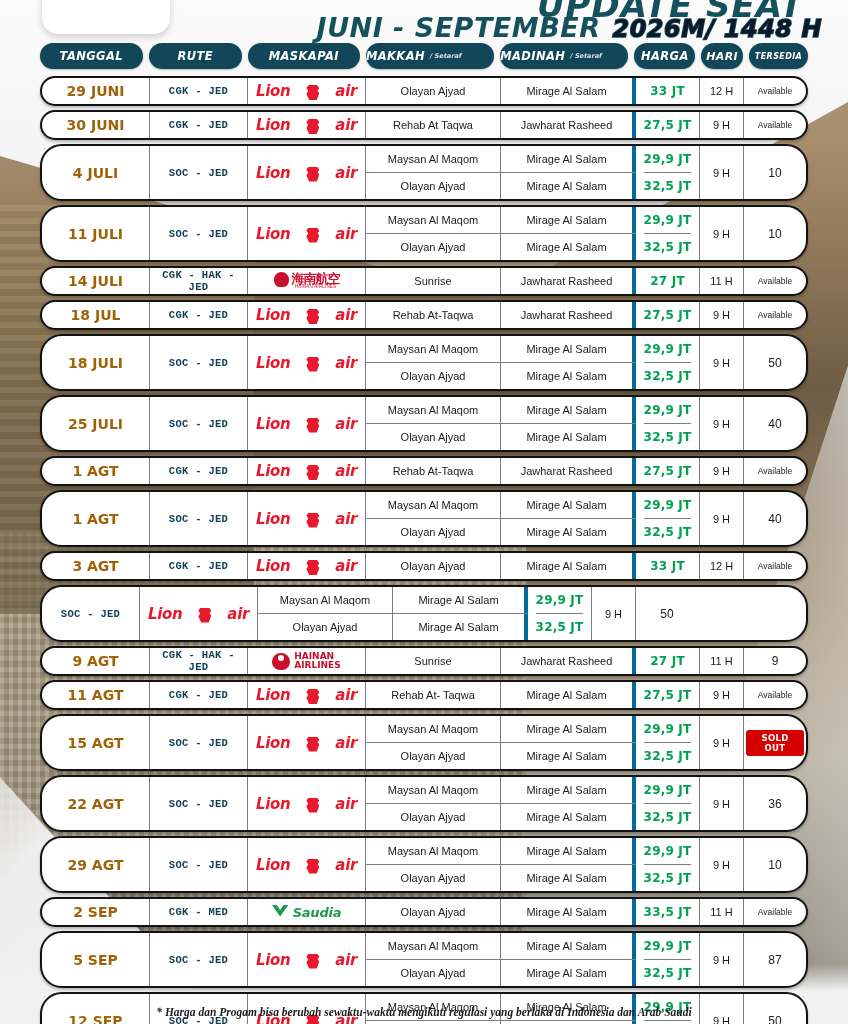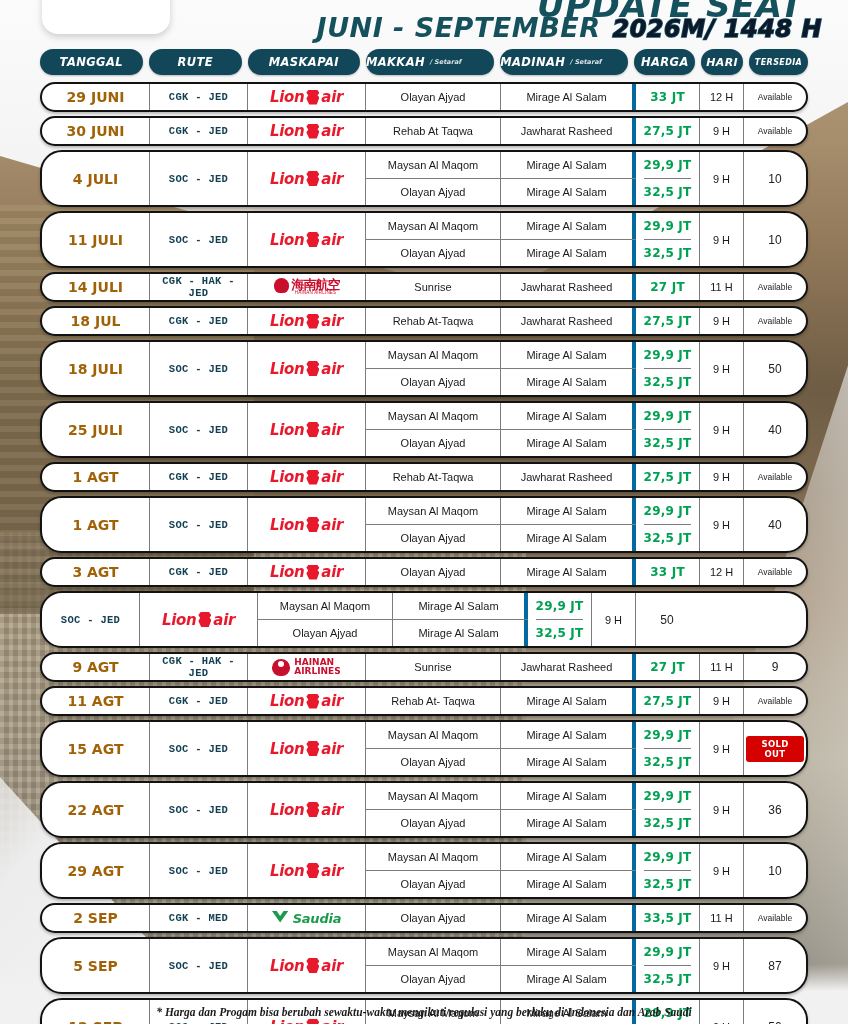--- a/index.html
+++ b/index.html
@@ -90,21 +90,21 @@
     color:#0f172a; letter-spacing:.5px;
     -webkit-text-stroke:1.6px #14515c;
     paint-order: stroke fill;
   }
 
   
   .table-wrap{
     position:absolute; left:40px; top:42px; width:768px;
   }
 
-  .head-row{ display:flex; align-items:center; gap:6px; height:28px;margin-top:6px; }
+  .head-row{ display:flex; align-items:center; gap:6px; height:28px; }
   .pill{
     background:#12475a; color:#fff; border-radius:16px;
     height:26px; display:flex; align-items:center; justify-content:center;
     gap:5px; font-style:italic; font-weight:800; font-size:11.5px;
     letter-spacing:.4px; box-shadow:0 1px 2px rgba(0,0,0,.25);
     font-family:"DejaVu Sans", sans-serif;
   }
   .pill .sub{
     font-size:6.5px; font-weight:600; opacity:.85; letter-spacing:0;
   }
@@ -157,21 +157,21 @@
   .pr{
     flex:1; display:flex; align-items:center; justify-content:center;
     font-weight:900; font-size:12px; color:#00a152;
     border-bottom:1px solid #7c7c7c; font-family:"DejaVu Sans", sans-serif;
     letter-spacing:.2px;
   }
   .pr:last-child{ border-bottom:none; }
   .pr.only{ border-bottom:none; }
 
   
-  .lionair{ display:flex; align-items:center; gap:1px; }
+  .lionair{ display:flex; align-items:flex-end; gap:15px; }
   .lionair .w1{
     font-family:"DejaVu Sans", sans-serif; font-style:italic; font-weight:900;
     font-size:15px; color:#e8192c; letter-spacing:-.3px;
   }
   .lionair .mark{
     width:13px; height:15px; background:#e8192c; margin:0 1px;
     clip-path: polygon(18% 0,82% 0,100% 22%,86% 38%,100% 54%,80% 100%,22% 100%,0 60%,14% 40%,0 20%);
   }
   .lionair .w2{
     font-family:"DejaVu Sans", sans-serif; font-style:italic; font-weight:900;

